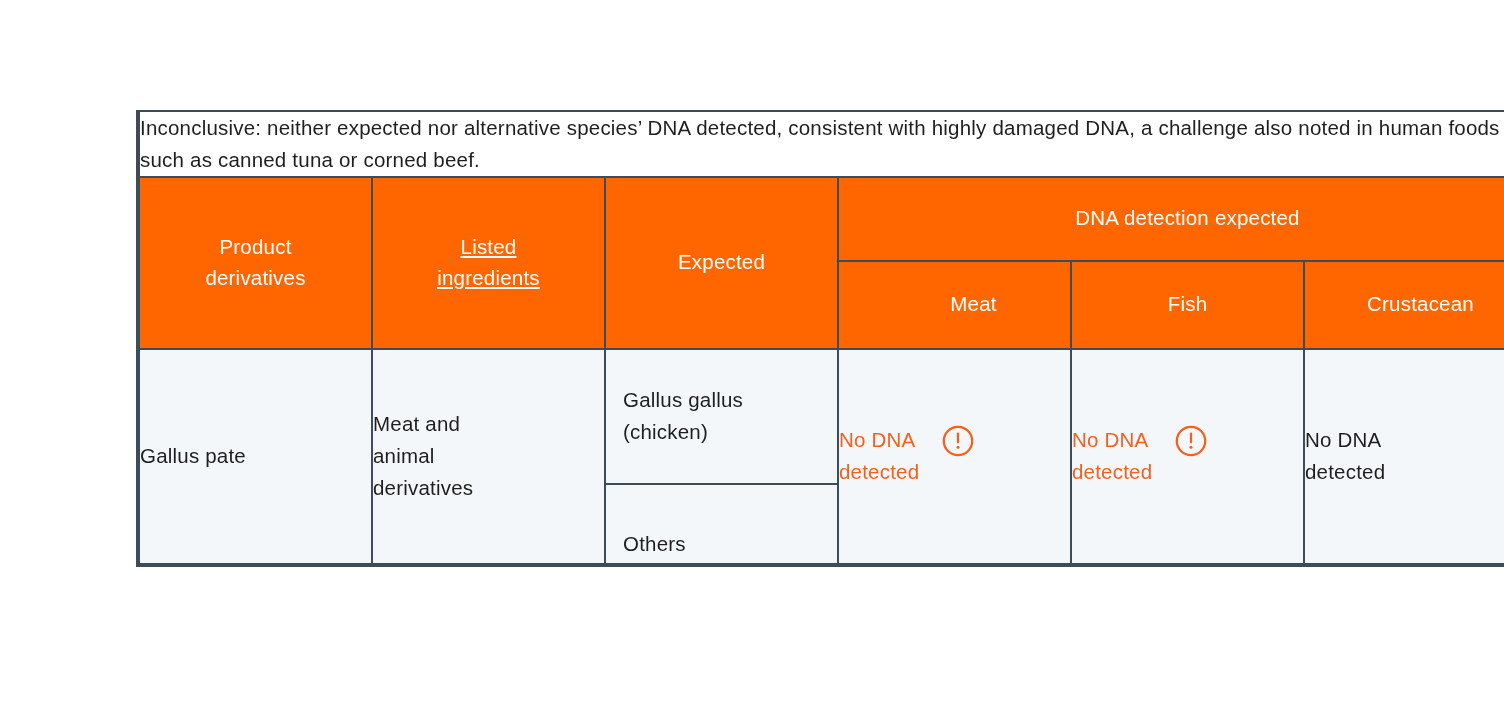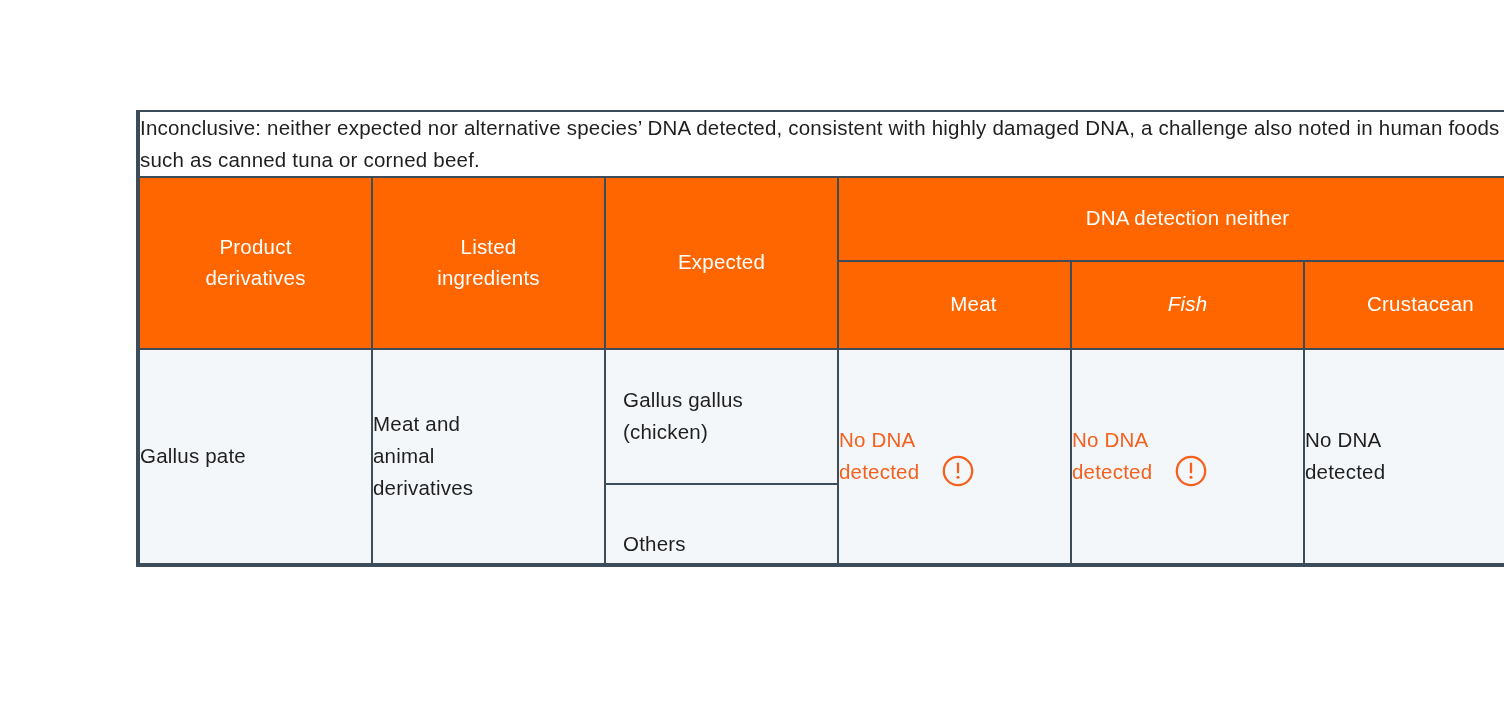--- a/index.html
+++ b/index.html
@@ -109,21 +109,21 @@
     flex: 1 1 auto;
     display: flex;
     align-items: center;
     padding: 0 17px;
     box-sizing: border-box;
     margin-top: 40px;
   }
 
   .result-inner {
     display: flex;
-    align-items: flex-end;
+    align-items: flex-start;
     gap: 22px;
   }
   .result-text { white-space: pre-line; }
   .result-text.warn { color: #f4601e; }
 
   
   .warn-icon {
     flex: 0 0 auto;
     width: 34px;
     height: 34px;
@@ -144,37 +144,37 @@
         <td class="caption-cell" colspan="6">
           <div class="caption-text">Inconclusive: neither expected nor alternative species’ DNA detected, consistent with highly damaged DNA, a challenge also noted in human foods such as canned tuna or corned beef.</div>
         </td>
       </tr>
 
       <tr>
         <td class="hdr hdr-pad" rowspan="2" style="width:228px;height:168px;">
           <span class="result-text">Product
 derivatives</span>
         </td>
-        <td class="hdr hdr-pad" rowspan="2" style="width:207px;">
+        <td class="hdr hdr-pad" rowspan="2" style="width:207px;text-decoration:underline;">
           <span class="result-text">Listed
 ingredients</span>
         </td>
         <td class="hdr hdr-pad" rowspan="2" style="width:209px;margin-top:16px;">
           <span class="result-text">Expected</span>
         </td>
         <td class="hdr hdr-pad hdr-group" colspan="3">
-          <span class="result-text">DNA detection neither</span>
+          <span class="result-text">DNA detection expected</span>
         </td>
       </tr>
 
       <tr>
         <td class="hdr hdr-pad hdr-sub" style="width:208px;padding-left:38px;">
           <span class="result-text">Meat</span>
         </td>
-        <td class="hdr hdr-pad hdr-sub" style="width:208px;font-style:italic;">
+        <td class="hdr hdr-pad hdr-sub" style="width:208px;">
           <span class="result-text">Fish</span>
         </td>
         <td class="hdr hdr-pad hdr-sub" style="width:205px;">
           <span class="result-text">Crustacean</span>
         </td>
       </tr>
 
       <tr>
         <td class="body-cell">
           <span class="result-text">Gallus pate</span>

